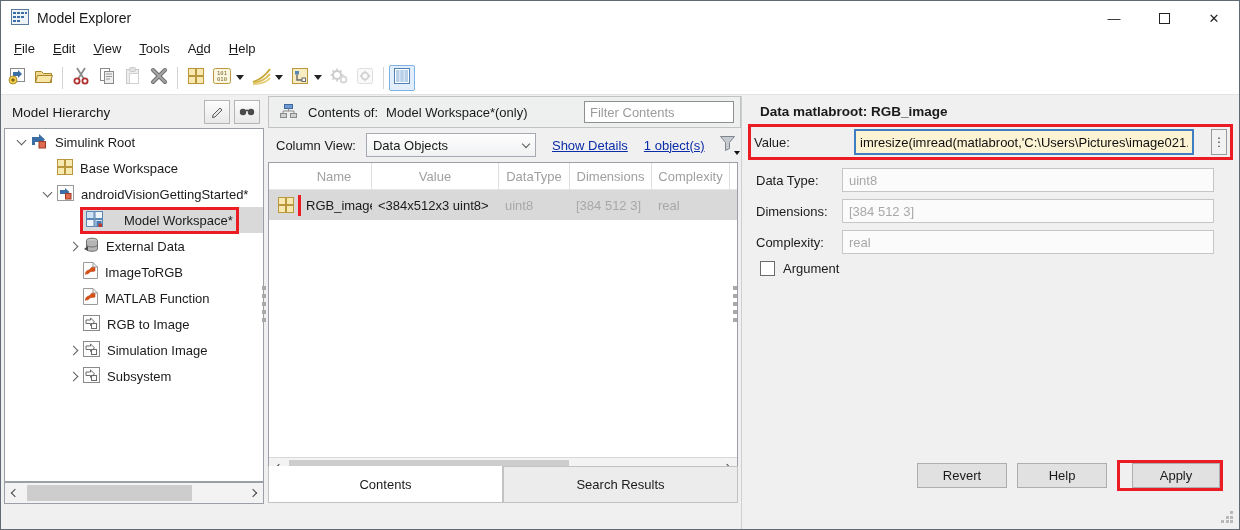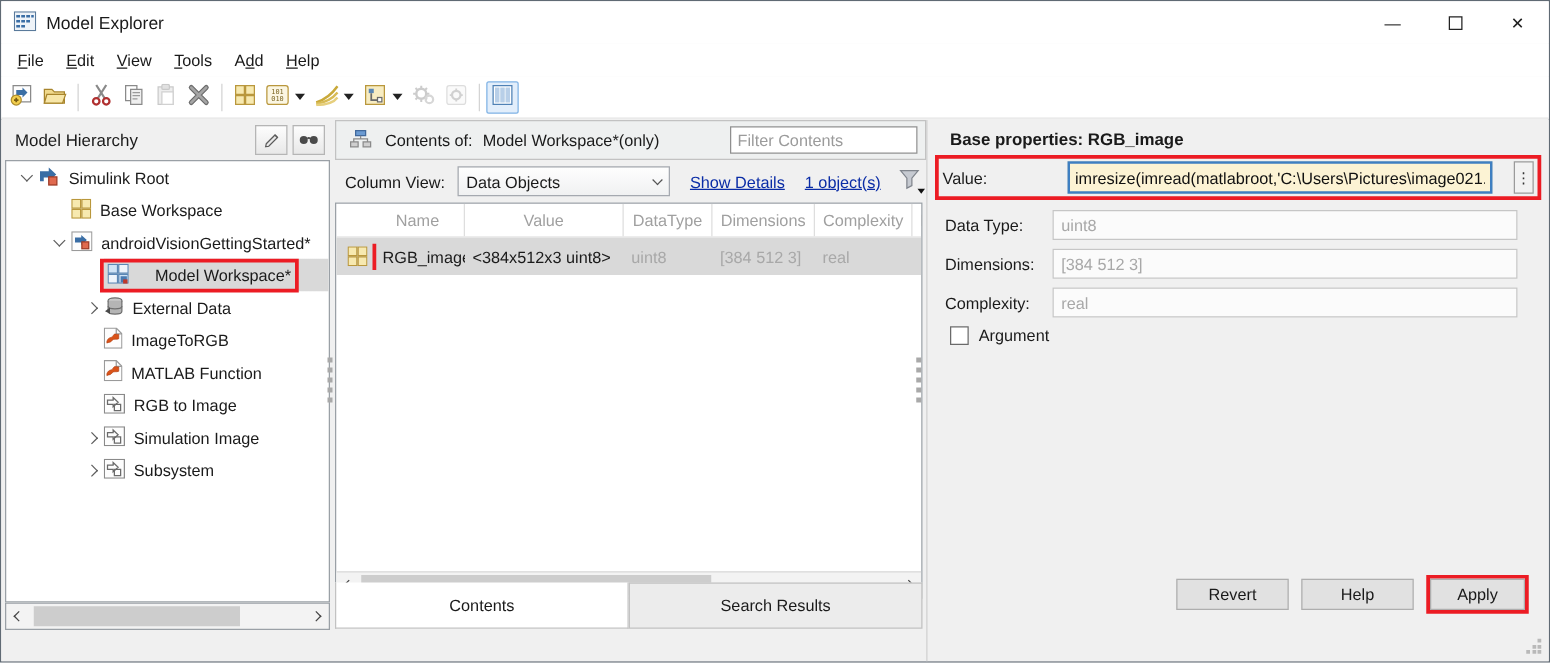--- a/index.html
+++ b/index.html
@@ -488,21 +488,21 @@
 
     <div class="splitter" style="left:731px; top:190px;">
         <i></i>
         <i></i>
         <i></i>
         <i></i>
         <i></i>
       </div>
 
     <div class="right-panel">
-      <div class="rp-title">Base properties: RGB_image</div>
+      <div class="rp-title">Data matlabroot: RGB_image</div>
 
       <div class="prop-row redbox rb-value" style="top:28px; right:6px;">
         <span class="prop-label">Value:</span>
         <input class="value-input" value="imresize(imread(matlabroot,'C:\Users\Pictures\image021.jpg'" style="">
         <span class="dots-btn">
             <span>⋮</span>
           </span>
       </div>
 
       <div class="prop-row" style="top:72px; left:14px;">
@@ -519,21 +519,21 @@
       </div>
       <div class="prop-row" style="top:165px; left:18px;">
         <span class="checkbox"></span>
         <span class="cb-label">Argument</span>
       </div>
 
       <div class="btn-row">
         <span class="btn">Revert</span>
         <span class="btn">Help</span>
         <span class="redbox rb-apply" style="margin-left:10px;">
-            <span class="btn" style="margin-left:0; width:76px;text-align:right;">Apply</span>
+            <span class="btn" style="margin-left:12px; width:88px;text-align:right;">Apply</span>
           </span>
       </div>
     </div>
 
     <div class="resize-grip">
       <i style="right:0; top:0;"></i>
         <i style="right:0; top:4.5px;"></i>
         <i style="right:4.5px; top:4.5px;"></i>
         <i style="right:0; top:9px;"></i>
         <i style="right:4.5px; top:9px;"></i>

